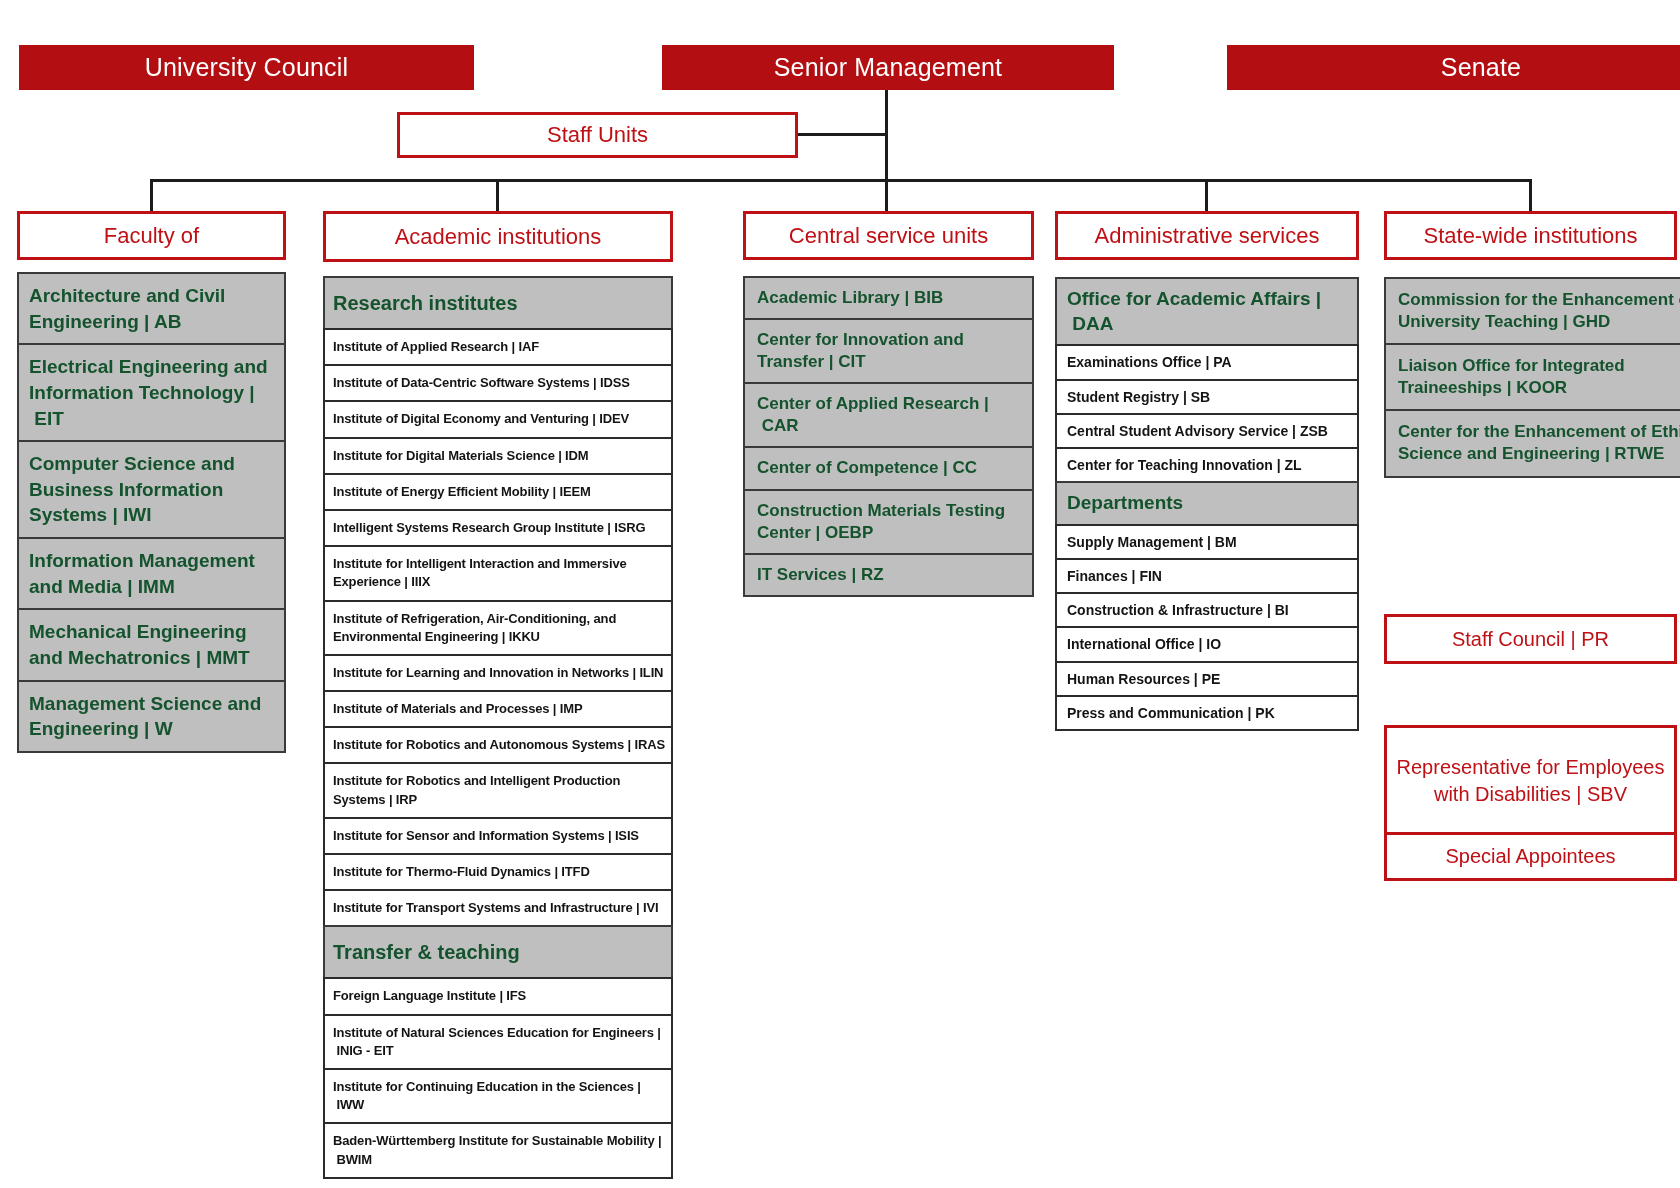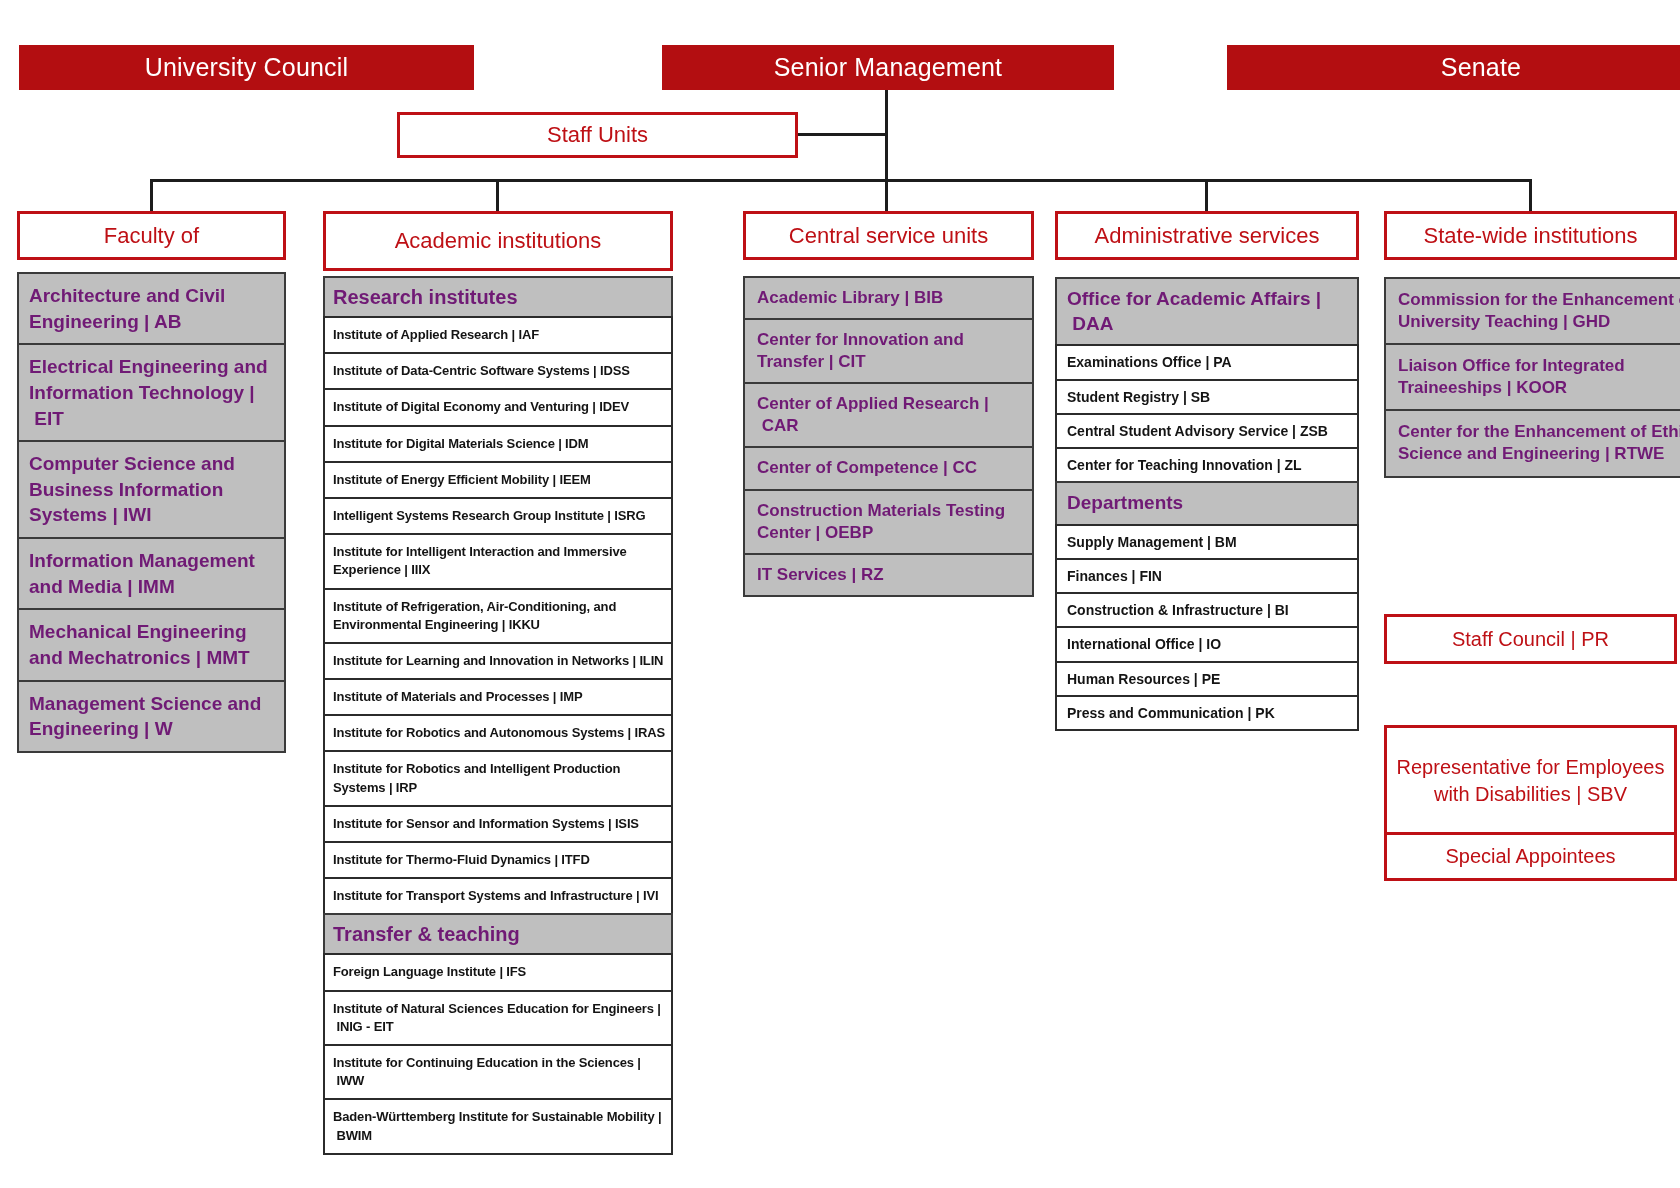--- a/index.html
+++ b/index.html
@@ -6,26 +6,26 @@
   #stage{position:relative;width:1680px;height:1188px;background:#fff;overflow:hidden;
          font-family:"Liberation Sans",sans-serif;}
   .abs{position:absolute;box-sizing:border-box;}
   .line{position:absolute;background:#1c1c1c;}
   .redbar{background:#B30E11;color:#fff;display:flex;align-items:center;justify-content:center;
           font-size:25px;letter-spacing:.2px;}
   .redoutline{background:#fff;border:3px solid #BE1015;color:#BE1015;display:flex;align-items:center;
           justify-content:center;text-align:center;font-size:22px;line-height:1.25;padding:4px 8px;}
   .stack > div{margin-top:-2px;}
   .stack > div:first-child{margin-top:0;}
-  .grayitem{background:#BFBFBF;border:2px solid #3a3a3a;color:#701a75;font-weight:bold;}
+  .grayitem{background:#BFBFBF;border:2px solid #3a3a3a;color:#14532d;font-weight:bold;}
   .whiteitem{background:#fff;border:2px solid #2b2b2b;color:#141414;font-weight:bold;}
   
   .fac{font-size:19px;line-height:1.35;padding:9px 10px;}
   
-  .acad-head{font-size:20px;line-height:1.2;padding:7px 8px;}
+  .acad-head{font-size:20px;line-height:1.2;padding:13px 8px;}
   .acad{font-size:13px;line-height:1.4;padding:8px 5px 8px 8px;letter-spacing:-0.15px;}
   
   .cen{font-size:17px;line-height:1.3;padding:9px 12px;}
   
   .adm-head{font-size:19px;line-height:1.3;padding:8px 10px;}
   .adm{font-size:14px;line-height:1.3;padding:7px 10px;}
   
   .sta{font-size:17px;line-height:1.3;padding:10px 12px;}
   
   .sidebox{font-size:20px;line-height:1.35;margin-top:48px;}
@@ -43,21 +43,21 @@
   <div class="line" style="left:798px;top:133px;width:89px;height:3px;"></div>
   <div class="line" style="left:150px;top:179px;width:1382px;height:3px;"></div>
   <div class="line" style="left:150px;top:179px;width:3px;height:33px;"></div>
   <div class="line" style="left:496px;top:179px;width:3px;height:33px;"></div>
   <div class="line" style="left:1205px;top:179px;width:3px;height:33px;"></div>
   <div class="line" style="left:1529px;top:179px;width:3px;height:33px;"></div>
 
   <div class="abs redoutline" style="left:397px;top:112px;width:401px;height:46px;">Staff Units</div>
 
   <div class="abs redoutline" style="left:17px;top:211px;width:269px;height:49px;">Faculty of</div>
-  <div class="abs redoutline" style="left:323px;top:211px;width:350px;height:60px;">Academic institutions</div>
+  <div class="abs redoutline" style="left:323px;top:211px;width:350px;height:51px;">Academic institutions</div>
   <div class="abs redoutline" style="left:743px;top:211px;width:291px;height:49px;">Central service units</div>
   <div class="abs redoutline" style="left:1055px;top:211px;width:304px;height:49px;">Administrative services</div>
   <div class="abs redoutline" style="left:1384px;top:211px;width:293px;height:49px;">State-wide institutions</div>
 
   <div class="abs stack" style="left:17px;top:272px;width:269px;">
     <div class="grayitem fac">Architecture and Civil Engineering | AB</div>
     <div class="grayitem fac">Electrical Engineering and Information Technology&nbsp;|&nbsp;EIT</div>
     <div class="grayitem fac">Computer Science and Business Information Systems | IWI</div>
     <div class="grayitem fac">Information Management and Media | IMM</div>
     <div class="grayitem fac">Mechanical Engineering and Mechatronics | MMT</div>

